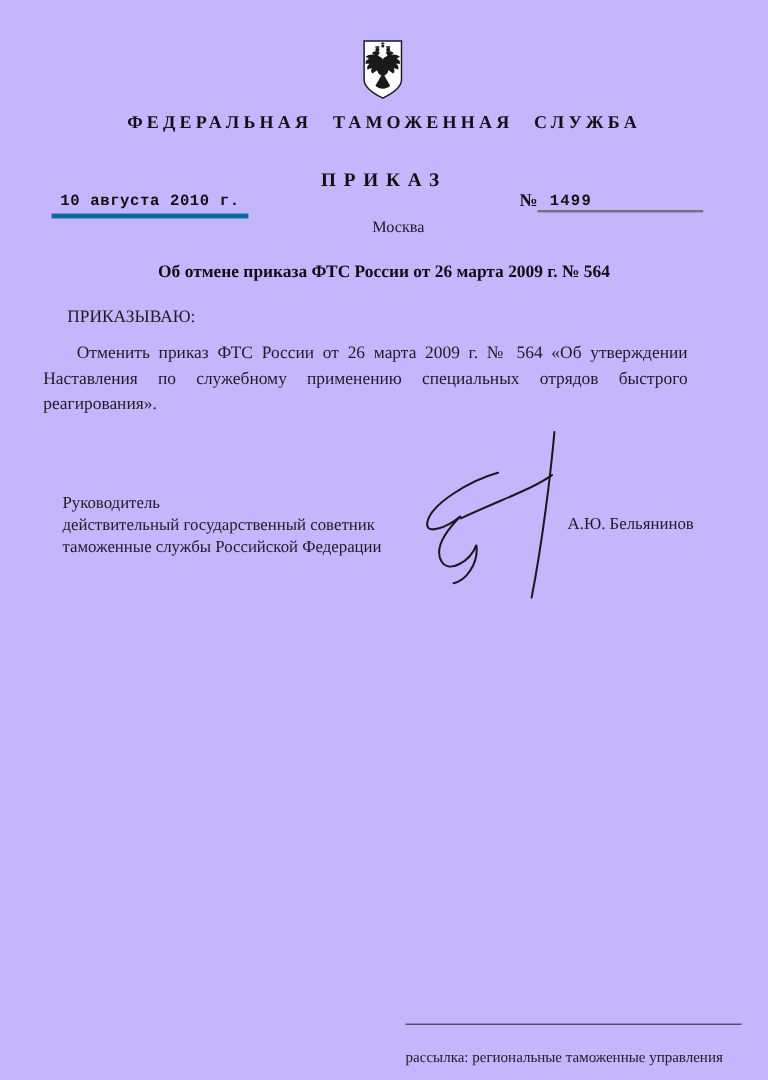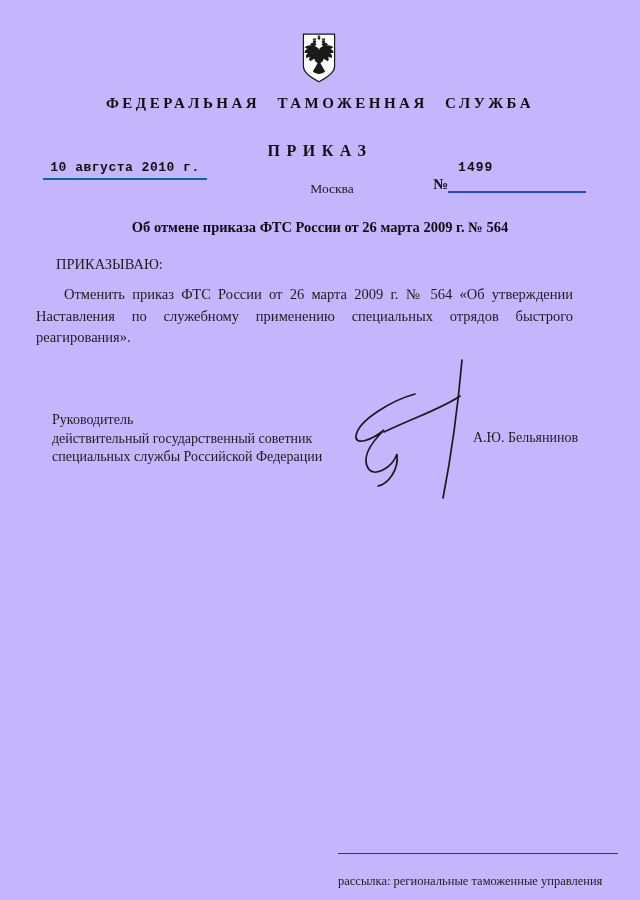--- a/index.html
+++ b/index.html
@@ -38,41 +38,41 @@
     color: #111;
   }
   .date-field {
     position: absolute;
     left: 43px; top: 160px; width: 164px;
     text-align: center;
     font-family: "Liberation Mono", monospace;
     font-weight: 700;
     font-size: 13px;
     letter-spacing: 0.5px;
-    border-bottom: 2px solid #0369a1;
+    border-bottom: 4px solid #0369a1;
     padding-bottom: 3px;
     color: #111;
   }
   .number-field {
     position: absolute;
     left: 433px; top: 160px;
     font-size: 14px;
     color: #111;
   }
   .no-sign {
     font-family: "Liberation Serif", serif;
     font-size: 15px;
     font-weight: 600;
   }
   .no-value {
     display: inline-block;
     width: 128px;
     padding-left: 10px;
-    padding-bottom: 16px;
-    border-bottom: 2px solid #1d4ed8;
+    padding-bottom: 0;
+    border-bottom: 2px solid #737373;
     font-family: "Liberation Mono", monospace;
     font-weight: 700;
     font-size: 13px;
     letter-spacing: 1px;
     vertical-align: bottom;
   }
   .city {
     position: absolute;
     left: 12px; top: 181px; width: 640px;
     text-align: center;
@@ -165,21 +165,21 @@
 
   <div class="subject">Об отмене приказа ФТС России от 26 марта 2009 г. № 564</div>
 
   <div class="order-word">ПРИКАЗЫВАЮ:</div>
 
   <p class="body-par">Отменить приказ ФТС России от 26 марта 2009 г. № 564 «Об утверждении Наставления по служебному применению специальных отрядов быстрого реагирования».</p>
 
   <div class="sig-lines">
     <div>Руководитель</div>
     <div>действительный государственный советник</div>
-    <div>специальных службы Российской Федерации</div>
+    <div>таможенные службы Российской Федерации</div>
   </div>
 
   <div class="signature-scrawl">
     <svg viewBox="0 0 125 150" width="125" height="150" aria-hidden="true">
       <g fill="none" stroke="#1a1a1a" stroke-width="1.7" stroke-linecap="round">
         <path d="M114 8 C111 42 104 100 95 146"></path>
         <path d="M67 42 C45 48 10 68 8 84 C7 94 24 88 36 78 C22 92 14 106 20 116 C26 126 44 116 49 102 C51 118 40 132 30 134"></path>
         <path d="M36 80 C70 64 95 56 112 44"></path>
       </g>
     </svg>

